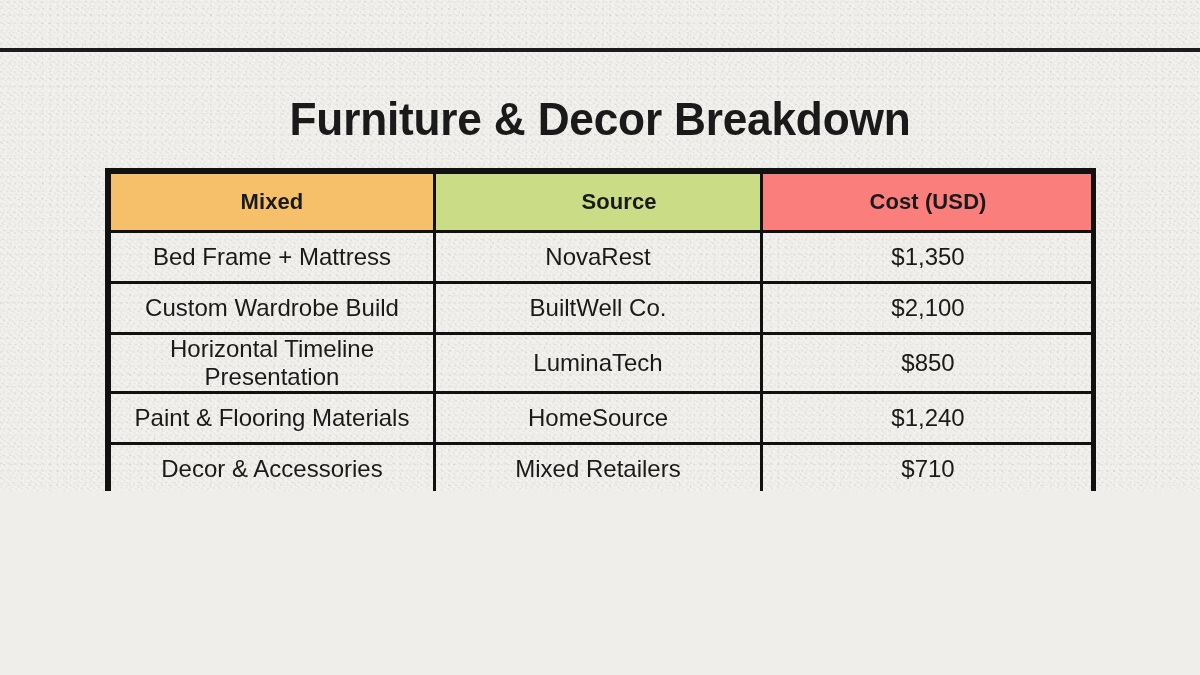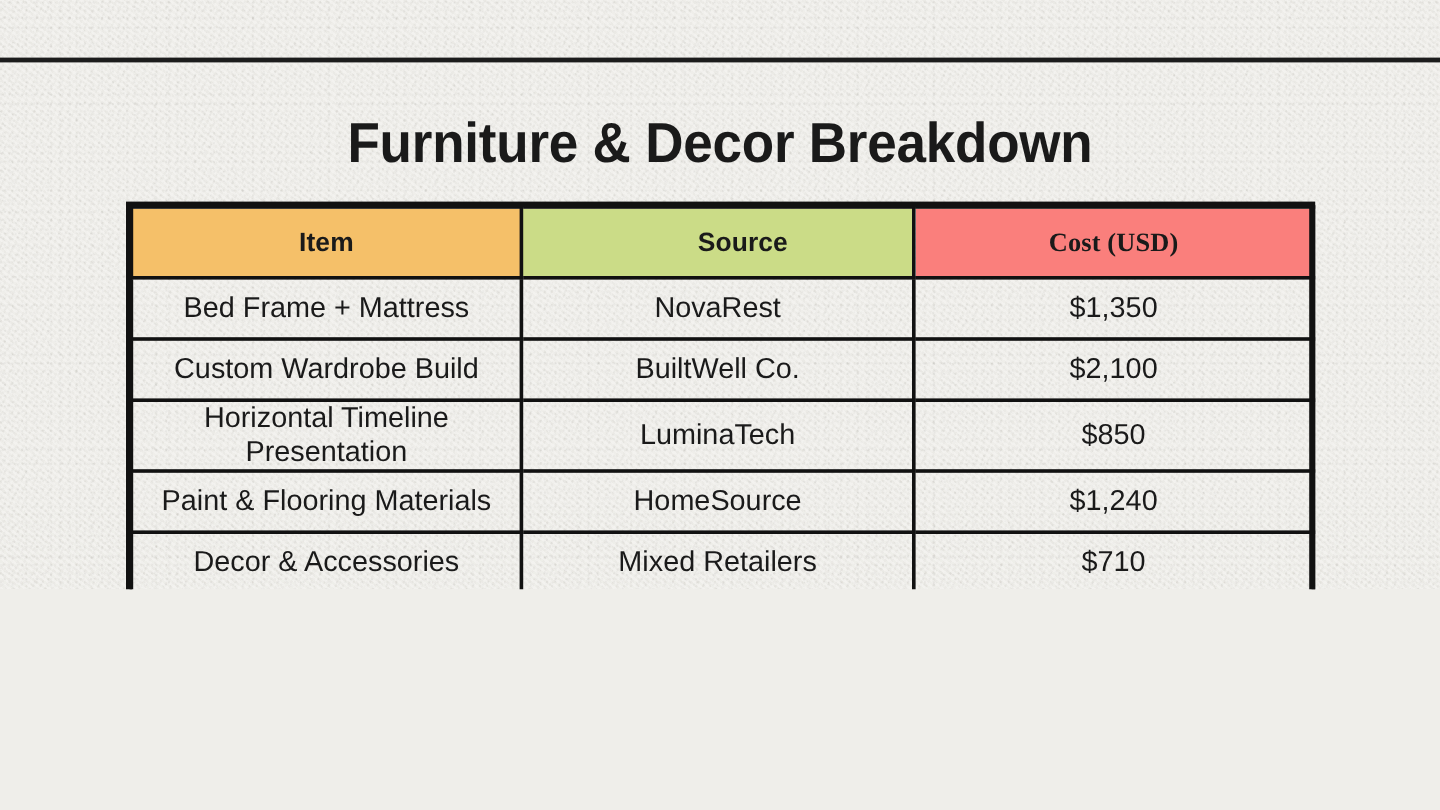--- a/index.html
+++ b/index.html
@@ -144,23 +144,23 @@
   <div id="title">Furniture &amp; Decor Breakdown</div>
 
   <table id="cost-table">
     <colgroup>
       <col class="col-item">
       <col class="col-source">
       <col class="col-cost">
     </colgroup>
     <thead>
       <tr>
-        <th style="background-color: rgb(245, 192, 105);">Item</th>
+        <th style="background-color: rgb(245, 192, 105);">Mixed</th>
         <th style="background-color: rgb(203, 220, 135); padding-left: 48px;">Source</th>
-        <th style="background-color: rgb(250, 127, 124); font-family: Liberation Serif, serif;">Cost (USD)</th>
+        <th style="background-color: rgb(250, 127, 124);">Cost (USD)</th>
       </tr>
     </thead>
     <tbody>
       <tr>
         <td>Bed Frame + Mattress</td>
         <td>NovaRest</td>
         <td>$1,350</td>
       </tr>
       <tr>
         <td>Custom Wardrobe Build</td>

